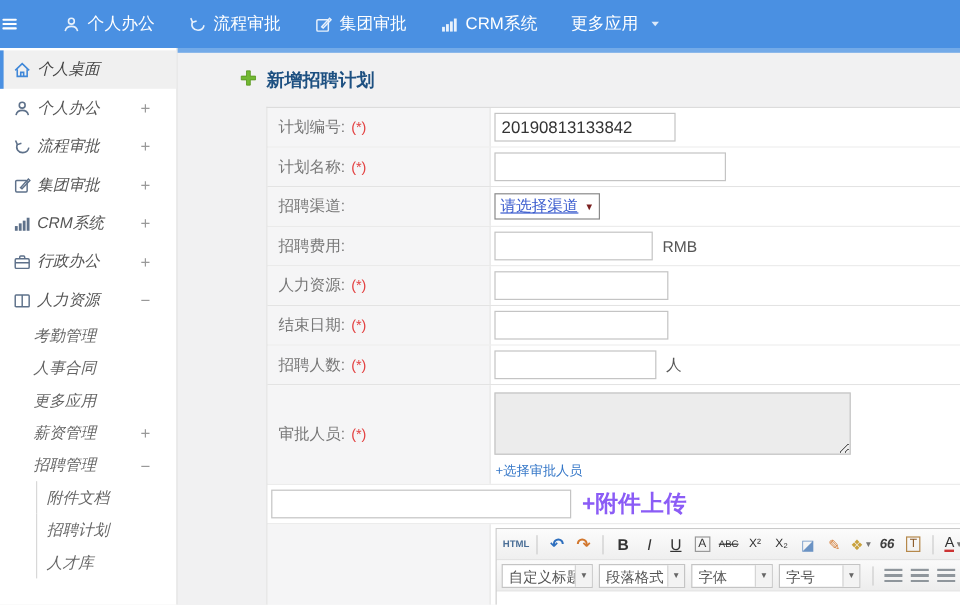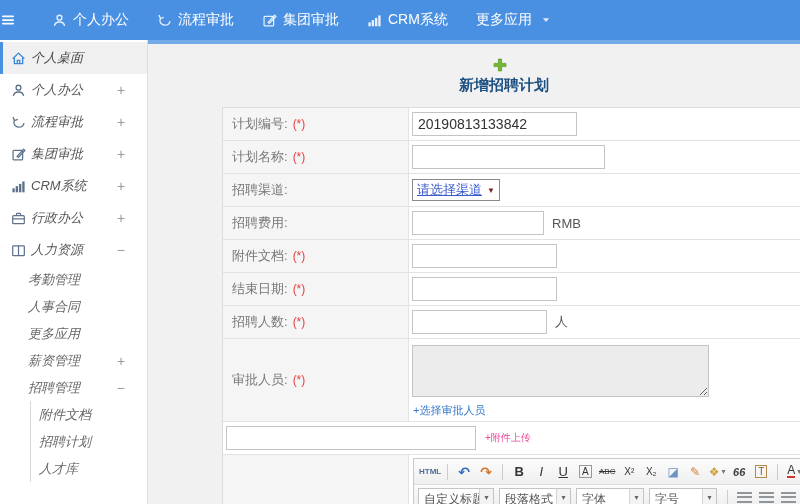--- a/index.html
+++ b/index.html
@@ -24,35 +24,35 @@
   .side-item { height:32px; display:flex; align-items:center; padding-left:10px; font-size:13px; color:#555; cursor:pointer; }
   .side-item .sicon { display:flex; margin-right:4px; color:#5e718a; width:17px; justify-content:center; }
   .side-item .expand { margin-left:auto; margin-right:22px; color:#999; font-size:14px; }
   .side-item.active { background:#f0f0f0; border-left:3px solid #4a90e2; padding-left:7px; color:#444; }
   .side-item.active .sicon { color:#3f87d8; }
   .side-item.lv1 { height:27px; padding-left:28px; color:#666; }
   .side-item.lv2 { height:27px; margin-left:30px; border-left:1px solid #d8d8d8; padding-left:8px; color:#666; }
 
   
   .main { flex:1; border-top:4px solid #73aae8; overflow:hidden; position:relative; }
-  .page-title-row { padding:14px 0 12px 52px; display:flex; align-items:center;flex-direction:column; }
+  .page-title-row { padding:14px 0 12px 52px; display:flex; align-items:center; }
   .page-title { margin-left:8px; font-size:15px; font-weight:bold; color:#1d5081; }
 
   
   .form-table { margin-left:74px; width:1100px; background:#fff; border:1px solid #dcdcdc; border-right:none; border-bottom:none; }
   .form-row { display:flex; border-bottom:1px solid #e3e3e3; min-height:33px; align-items:stretch; }
   .cell-label { width:186px; flex-shrink:0; background:#f5f5f6; border-right:1px solid #e3e3e3;
                 display:flex; align-items:center; padding-left:9px; font-size:13px; color:#777; }
   .cell-label .req { color:#e34242; font-size:12px; margin-left:5px; }
   .cell-value { flex:1; display:flex; align-items:center; padding:3px 0 3px 3px; background:#fff; }
   .cell-value.top { align-items:flex-start; flex-direction:column; justify-content:flex-start; padding-top:6px; }
   .txt-input { height:24px; border:1px solid #c4c4c4; background:#fff; font-size:14px; color:#333;
                padding:0 5px; font-family:"Liberation Sans","DejaVu Sans",sans-serif; }
   .suffix { margin-left:8px; font-size:13px; color:#555; }
-  .form-link { margin-left:9px; font-size:10px; color:#ec4899; text-decoration:none; cursor:pointer; }
+  .form-link { margin-left:9px; font-size:19px; color:#8b5cf6; text-decoration:none; cursor:pointer;font-weight:bold; }
   .fake-select { display:inline-flex; align-items:center; border:1px solid #8a8a8a; background:#fff;
                  height:22px; padding:0 4px; cursor:pointer; }
   .fake-select .sel-text { font-size:13px; color:#3a5bce; text-decoration:underline; }
   .fake-select .sel-arrow { font-size:8px; color:#7a1f1f; margin-left:5px; }
   .big-textarea { width:297px; height:52px; background:#ececec; border:1px solid #c4c4c4; resize:both; }
   .ta-link { margin-top:6px; font-size:11px; color:#3577c8; text-decoration:none; cursor:pointer; margin-left:1px; }
 
   
   .editor { width:660px; border:1px solid #c9c9c9; background:#fff; margin:3px 0 0 1px; }
   .tb-row { display:flex; align-items:center; padding:2px 4px; background:linear-gradient(#fcfcfc,#efefef);
@@ -268,21 +268,21 @@
             </svg></span>
         <span class="page-title">新增招聘计划</span>
       </div>
       <div class="form-table">
           <div class="form-row">
             <div class="cell-label">
               <span>计划编号:</span>
               <span class="req">(*)</span>
             </div>
             <div class="cell-value">
-              <input class="txt-input" type="text" value="20190813133842" style="width: 165px;">
+              <input class="txt-input" type="text" value="20190813133842" style="width: 151px;">
             </div>
           </div>
           <div class="form-row">
             <div class="cell-label">
               <span>计划名称:</span>
               <span class="req">(*)</span>
             </div>
             <div class="cell-value">
               <input class="txt-input" type="text" style="width: 193px;">
             </div>
@@ -302,21 +302,21 @@
             <div class="cell-label">
               <span>招聘费用:</span>
             </div>
             <div class="cell-value">
               <input class="txt-input" type="text" style="width: 132px;">
               <span class="suffix">RMB</span>
             </div>
           </div>
           <div class="form-row">
             <div class="cell-label">
-              <span>附件文档:</span>
+              <span>人力资源:</span>
               <span class="req">(*)</span>
             </div>
             <div class="cell-value">
               <input class="txt-input" type="text" style="width: 145px;">
             </div>
           </div>
           <div class="form-row">
             <div class="cell-label">
               <span>结束日期:</span>
               <span class="req">(*)</span>

